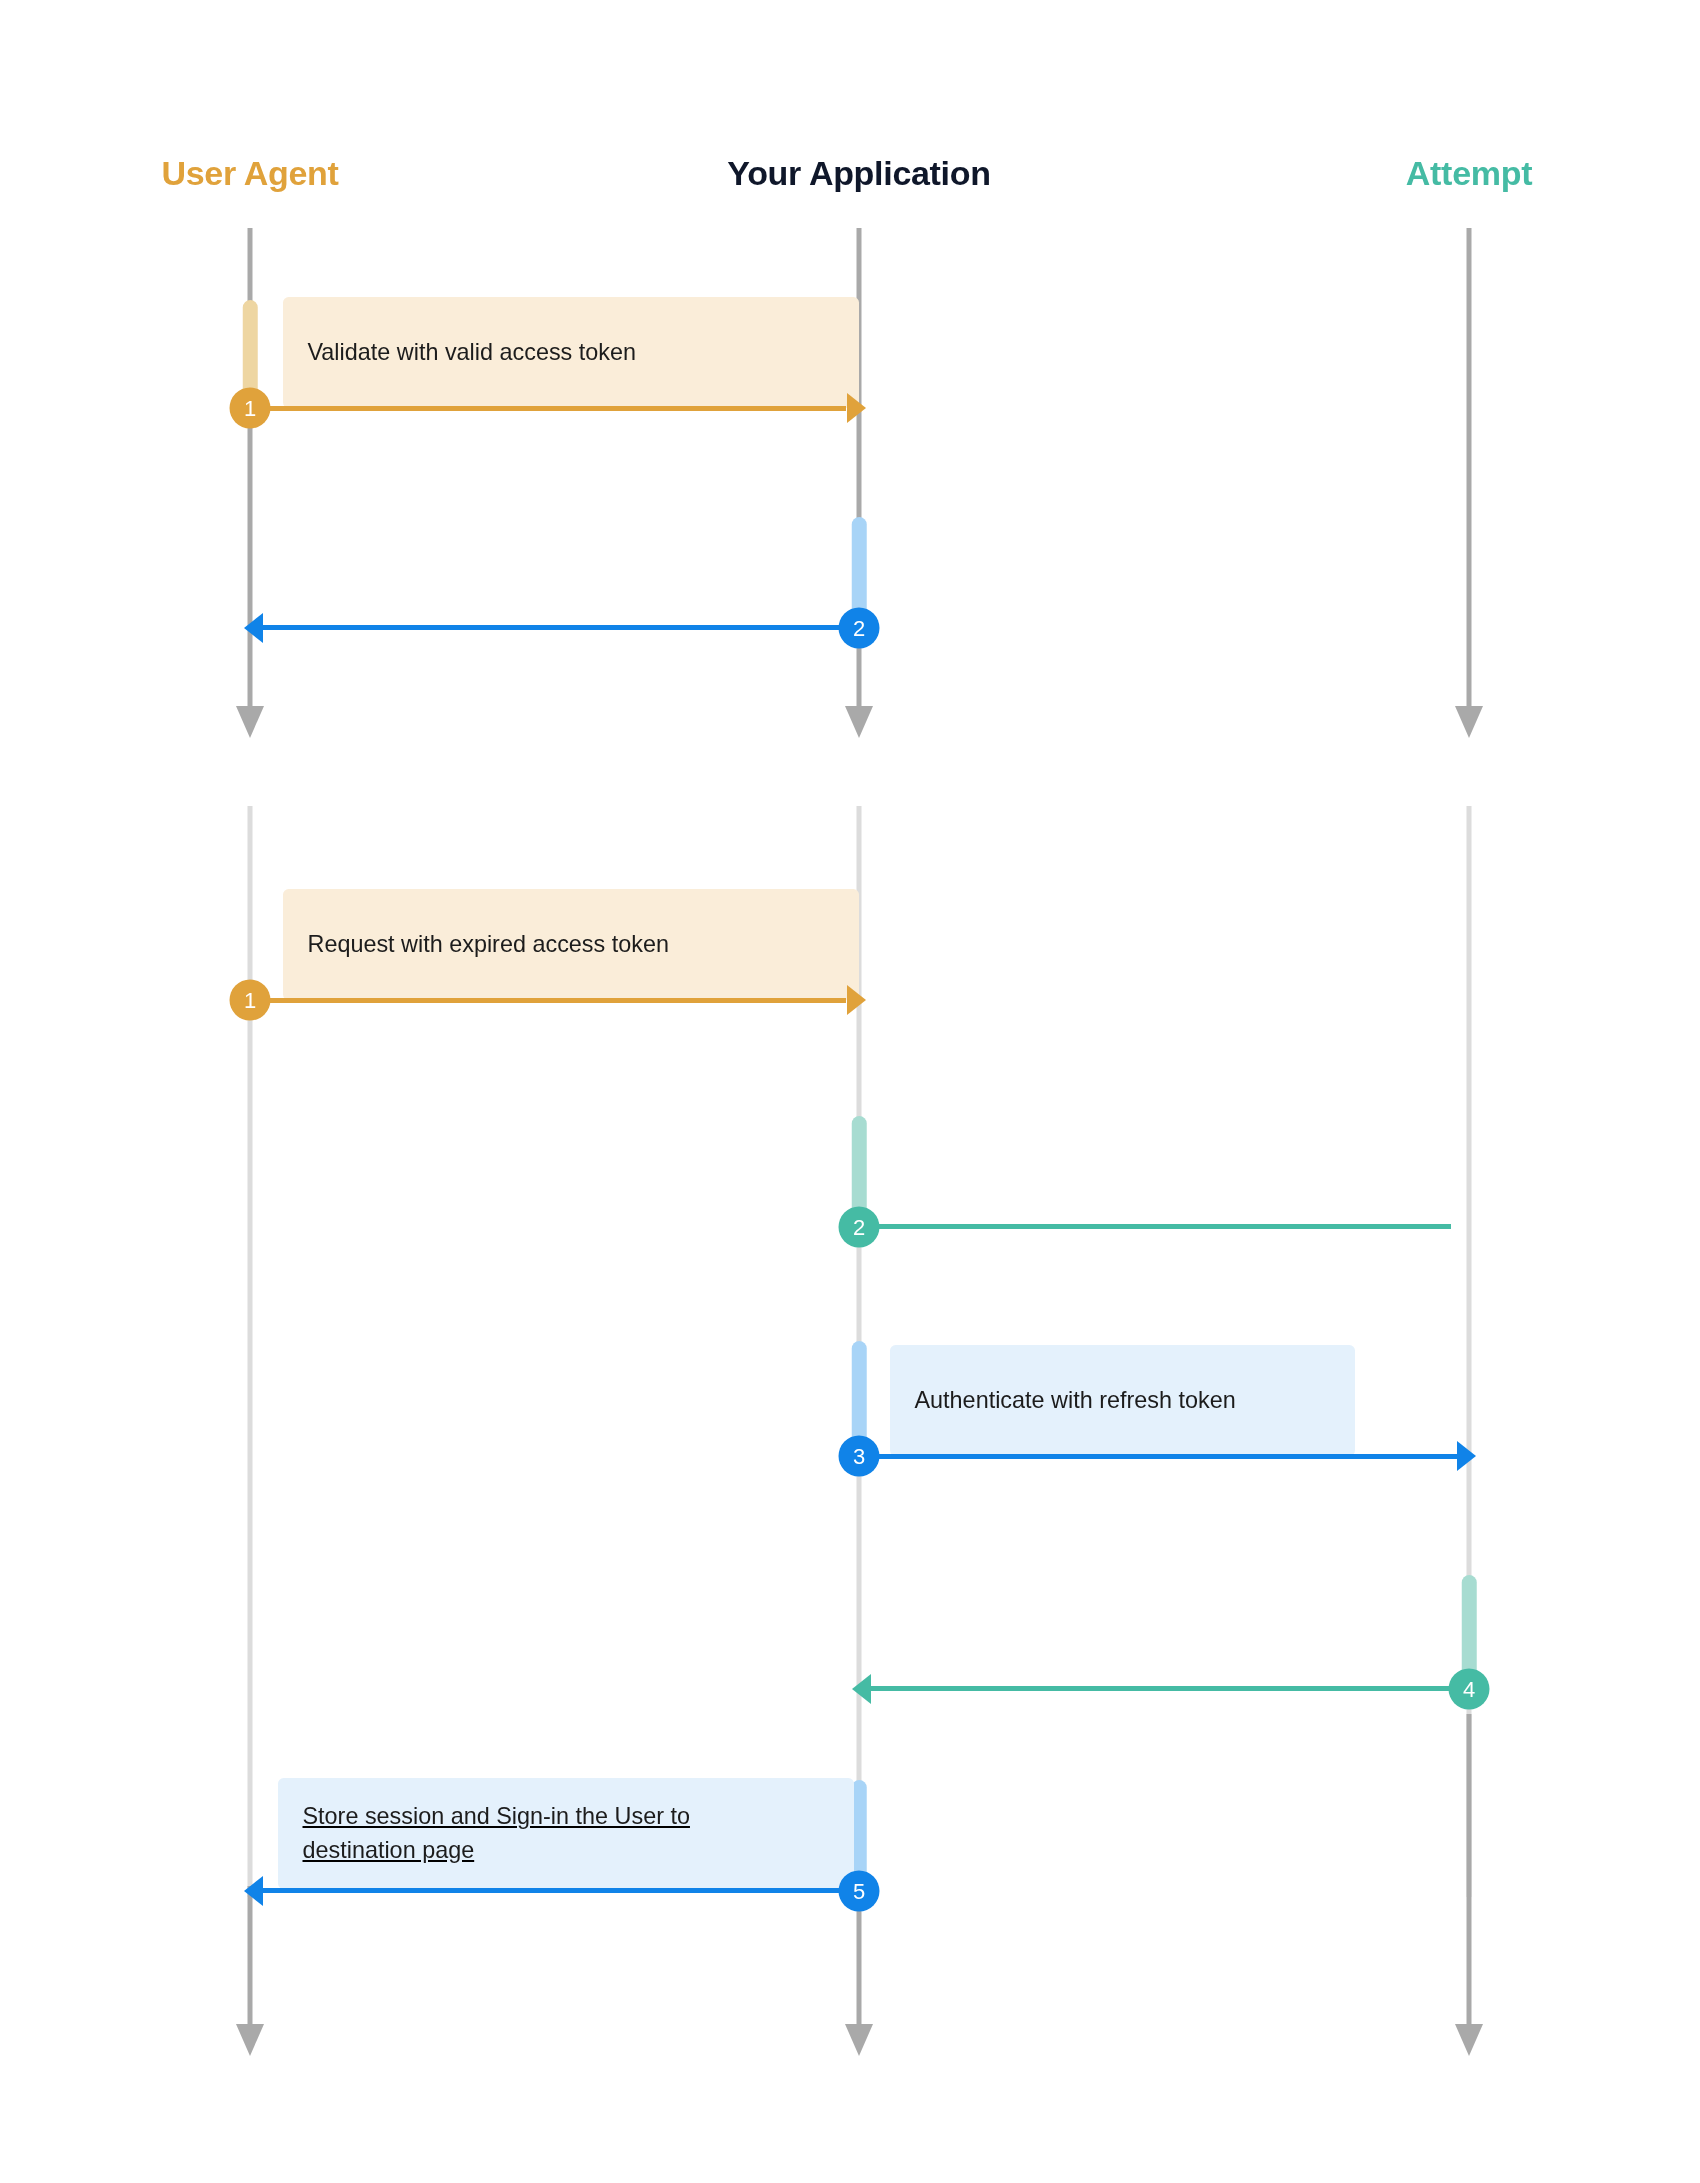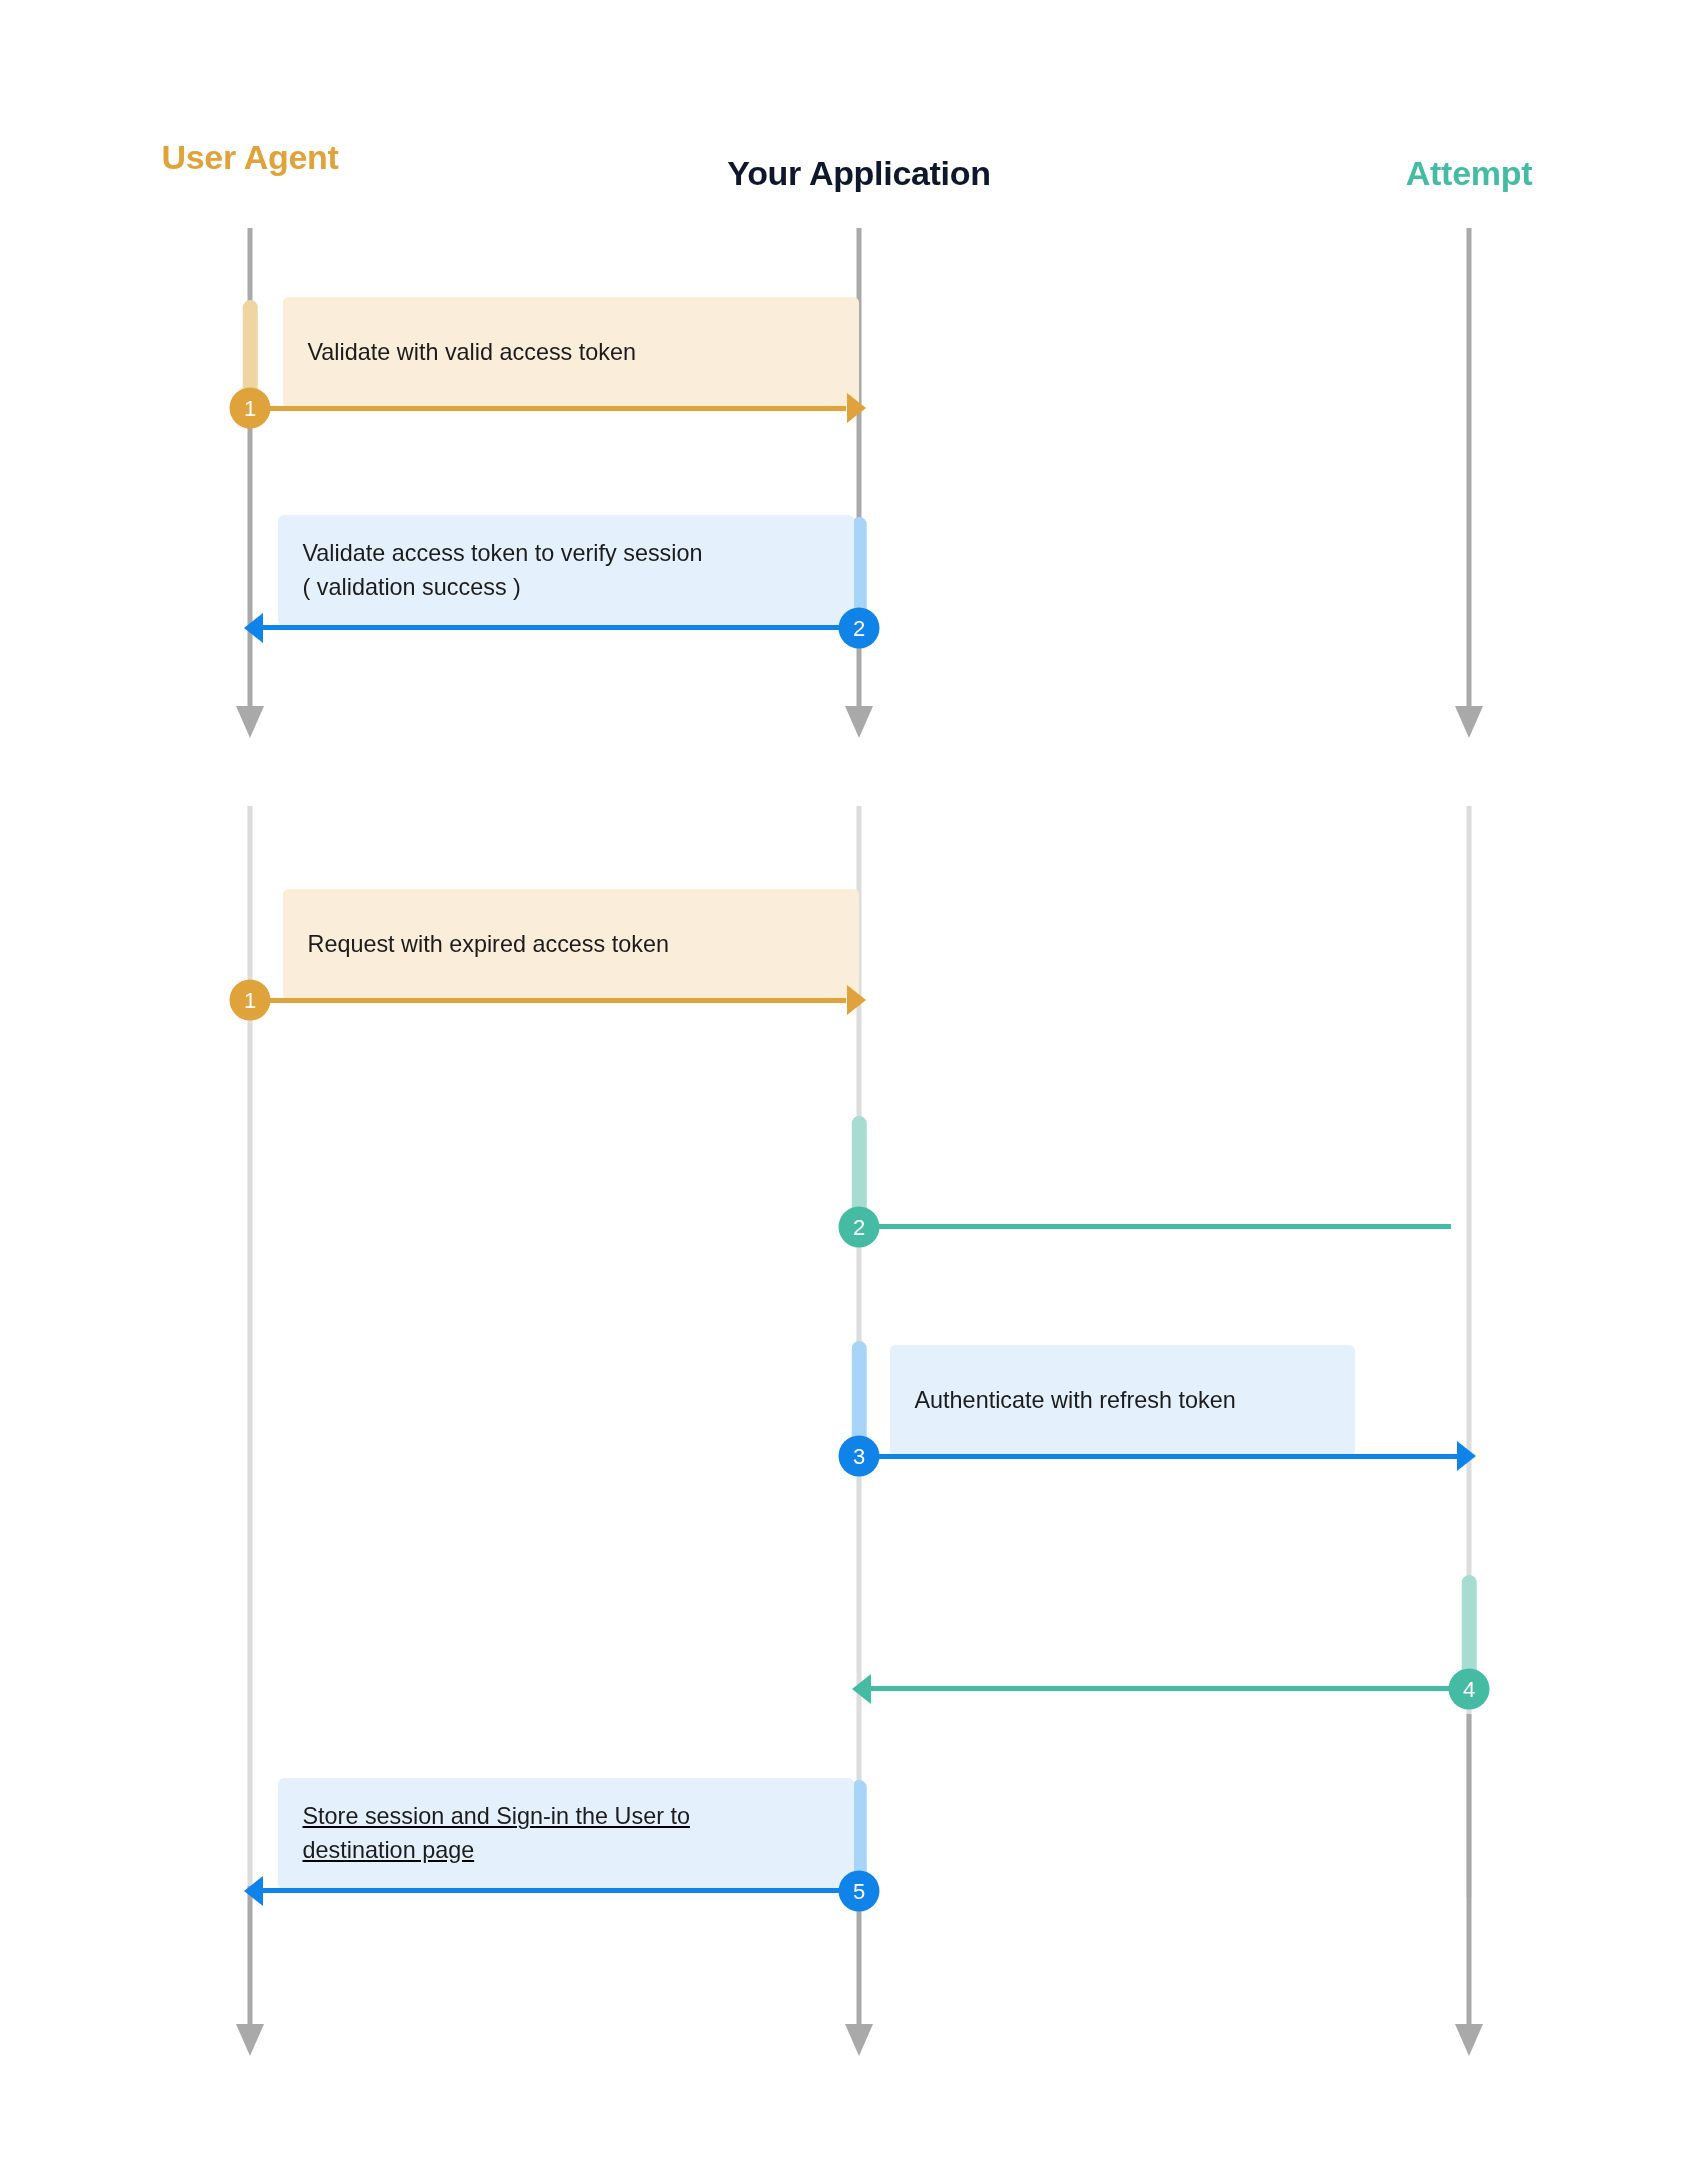--- a/index.html
+++ b/index.html
@@ -109,21 +109,21 @@
     font-size: 22px;
     font-weight: 400;
     line-height: 1;
   }
 </style>
 </head>
 <body>
 
 <div id="canvas">
 
-  <div class="participant-label" style="left:250px; top:140px; color:#E0A23B;">User Agent</div>
+  <div class="participant-label" style="left:250px; top:156px; color:#E0A23B;">User Agent</div>
 
   <div class="participant-label" style="left:859px; top:156px; color:#0f172a;">Your Application</div>
 
   <div class="participant-label" style="left:1469px; top:156px; color:#45BBA4;">Attempt</div>
 
   <div class="lifeline" style="left:250px;  top:228px; height:490px;"></div>
   <div class="lifeline-head" style="left:250px; top:706px;"></div>
 
   <div class="lifeline" style="left:859px; top:228px; height:490px;"></div>
   <div class="lifeline-head" style="left:859px; top:706px;"></div>
@@ -137,24 +137,20 @@
     <div class="note-text">Validate with valid access token</div>
   </div>
 
   <div class="msg-line" style="left:250px; top:406px; width:596px; background:#E0A23B;"></div>
   <div class="arrow-right" style="left:847px; top:393px; border-left:19px solid #E0A23B;"></div>
 
   <div class="step-badge" style="left:250px; top:408px; background:#E0A23B;">1</div>
 
   <div class="activation" style="left:859px; top:517px; height:121px; background:#A8D4F7;"></div>
 
-  <div class="note" style="left:278px; top:515px; width:576px; height:111px; background:#E4F1FC;">
-    <div class="note-text">Validate access token to verify session
-( validation success )</div>
-  </div>
 
   <div class="msg-line" style="left:263px; top:625px; width:596px; background:#1083E8;"></div>
   <div class="arrow-left" style="left:244px; top:613px; border-right:19px solid #1083E8;"></div>
 
   <div class="step-badge" style="left:859px; top:628px; background:#1083E8;">2</div>
 
   <div class="lifeline faint" style="left:250px;  top:806px; height:1091px;"></div>
   <div class="lifeline faint" style="left:859px; top:806px; height:1091px;"></div>
   <div class="lifeline faint" style="left:1469px; top:806px; height:1091px;"></div>
 

